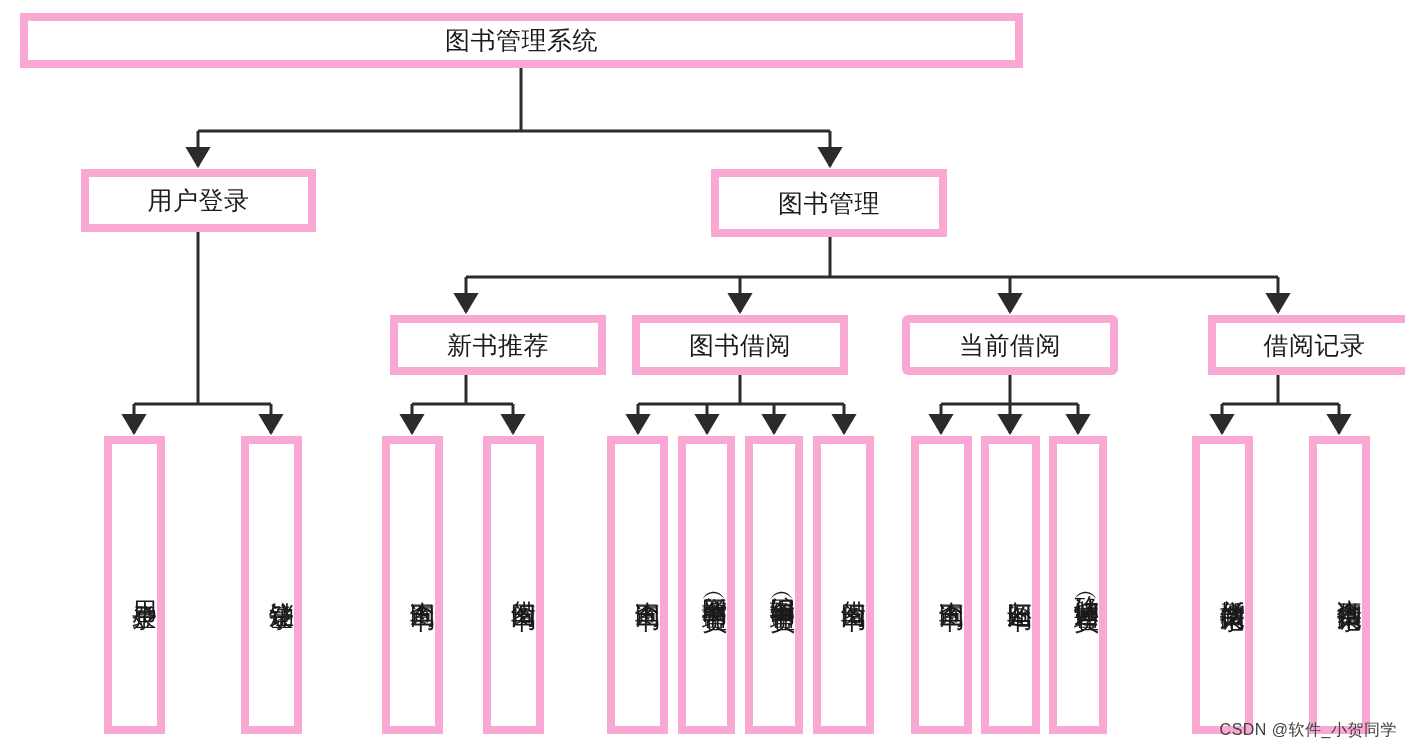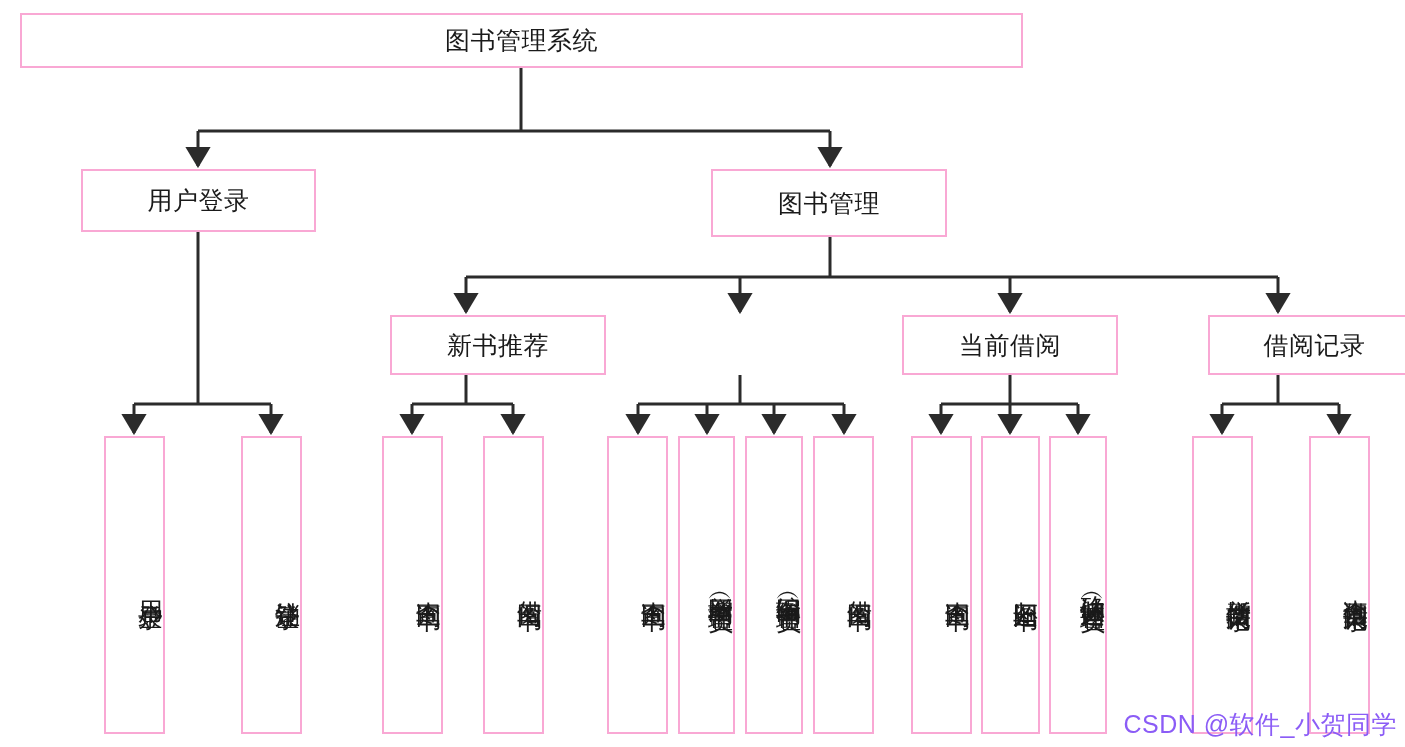--- a/index.html
+++ b/index.html
@@ -13,21 +13,21 @@
   #canvas {
     position: relative;
     width: 1405px;
     height: 747px;
     background: #ffffff;
     overflow: hidden;
   }
   .node {
     position: absolute;
     box-sizing: border-box;
-    border: 2px solid #f9a8d4;
+    border: 8px solid #f9a8d4;
     background: #ffffff;
     display: flex;
     align-items: center;
     justify-content: center;
     color: #1a1a1a;
   }
   .node.horiz {
     font-size: 25px;
     letter-spacing: 0.5px;
   }
@@ -51,22 +51,22 @@
     left: 0;
     top: 0;
     width: 1405px;
     height: 747px;
     pointer-events: none;
   }
   .watermark {
     position: absolute;
     right: 8px;
     bottom: 6px;
-    font-size: 25px;
-    color: #8b5cf6;
+    font-size: 16px;
+    color: #404040;
     letter-spacing: 0.5px;
     white-space: nowrap;
   }
 </style>
 </head>
 <body>
 
 <div id="canvas">
 
   <svg id="edges" viewBox="0 0 1405 747" xmlns="http://www.w3.org/2000/svg">
@@ -126,21 +126,24 @@
   <div class="node horiz" style="left:81px; top:169px; width:235px; height:63px;">
     <span class="label">用户登录</span>
   </div>
   <div class="node horiz" style="left:711px; top:169px; width:236px; height:68px;">
     <span class="label">图书管理</span>
   </div>
 
   <div class="node horiz" style="left:362px; top:315px; width:216px; height:60px;margin-left:28px;">
     <span class="label">新书推荐</span>
   </div>
-  <div class="node horiz" style="left:902px; top:315px; width:216px; height:60px;">
+  <div class="node horiz" style="left:632px; top:315px; width:216px; height:60px;">
+    <span class="label">图书借阅</span>
+  </div>
+  <div class="node horiz" style="left:902px; top:315px; width:216px; height:60px;border-radius:6px;">
     <span class="label">当前借阅</span>
   </div>
   <div class="node horiz" style="left:1208px; top:315px; width:213px; height:60px;">
     <span class="label">借阅记录</span>
   </div>
 
   <div class="node vert" style="left:104px; top:436px; width:61px; height:298px;">
     <span class="label">用户登录</span>
   </div>
   <div class="node vert" style="left:241px; top:436px; width:61px; height:298px;">

